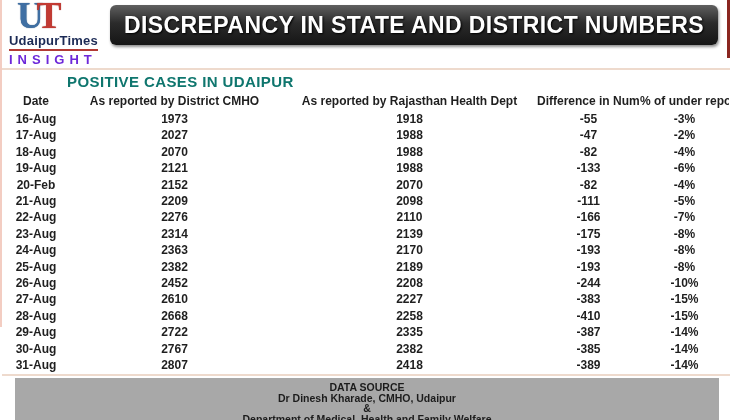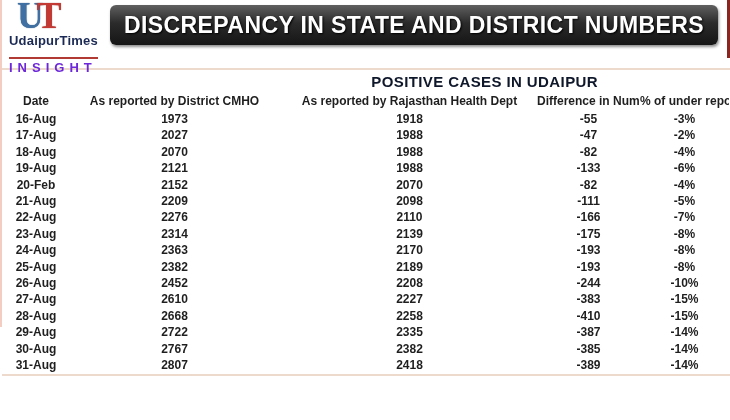--- a/index.html
+++ b/index.html
@@ -23,21 +23,21 @@
   .header { position: relative; height: 70px; border-bottom: 2px solid #eedacd; }
   .logo { position: absolute; left: 7px; top: 1px; width: 102px; }
   .logo-letters {
     font-family: "Liberation Serif", serif;
     font-weight: bold; font-size: 37px; line-height: 30px; padding-left: 8px;
   }
   .logo-letters .lu { color: #3f6fa3; text-shadow: 0 0 1px #274d77; }
   .logo-letters .lt { color: #c23a33; margin-left: -7px; text-shadow: 0 0 1px #8e241f; }
   .logo-name {
     font-size: 13px; font-weight: bold; color: #1b2a55; letter-spacing: 0.2px;
-    border-bottom: 2px solid #b23a34; display: inline-block; padding-bottom: 9px;
+    border-bottom: 2px solid #b23a34; display: inline-block; padding-bottom: 1px;
     line-height: 14px;
   }
   .logo-tagline {
     font-size: 13px; font-weight: bold; color: #6d28d9; letter-spacing: 5px;
     line-height: 15px; margin-top: 1px;
   }
   .banner {
     position: absolute; left: 108px; top: 5px; width: 608px; height: 40px;
     background: linear-gradient(to bottom, #606060 0%, #2b2b2b 45%, #151515 100%);
     border-radius: 6px;
@@ -45,22 +45,22 @@
     display: flex; align-items: center; justify-content: center;
   }
   .banner-title {
     color: #ffffff; font-weight: bold; font-size: 23px; letter-spacing: 0.4px;
     text-shadow: 1px 1px 2px #000000; white-space: nowrap;
   }
 
   
   .table-area { position: relative; padding-top: 2px; }
   .table-title {
-    position: absolute; top: 3px; left: 76px; width: 520px; text-align: right;
-    font-size: 15px; font-weight: bold; color: #0f172a; letter-spacing: 0.4px;
+    position: absolute; top: 3px; left: 65px; width: 520px; text-align: left;
+    font-size: 15px; font-weight: bold; color: #0f766e; letter-spacing: 0.4px;
   }
   table.data {
     width: 724px; margin-left: 3px; border-collapse: collapse; table-layout: fixed;
   }
   table.data th, table.data td {
     font-size: 12px; font-weight: bold; color: #1f1f1f;
     text-align: center; padding: 0; line-height: 16.4px;
     white-space: nowrap; overflow: hidden;
   }
   table.data thead th { vertical-align: bottom; line-height: 13px; padding-bottom: 3px; }
@@ -235,13 +235,19 @@
             <td class="col-cmho">2807</td>
             <td class="col-raj">2418</td>
             <td class="col-diff">-389</td>
             <td class="col-pct">-14%</td>
           </tr>
         </tbody>
     </table>
   </div>
 
   <div class="footer-rule"></div>
+  <div class="footer-box">
+    <div>DATA SOURCE</div>
+    <div>Dr Dinesh Kharade, CMHO, Udaipur</div>
+    <div>&amp;</div>
+    <div>Department of Medical, Health and Family Welfare</div>
+  </div>
 </div>
 
 </body></html>

